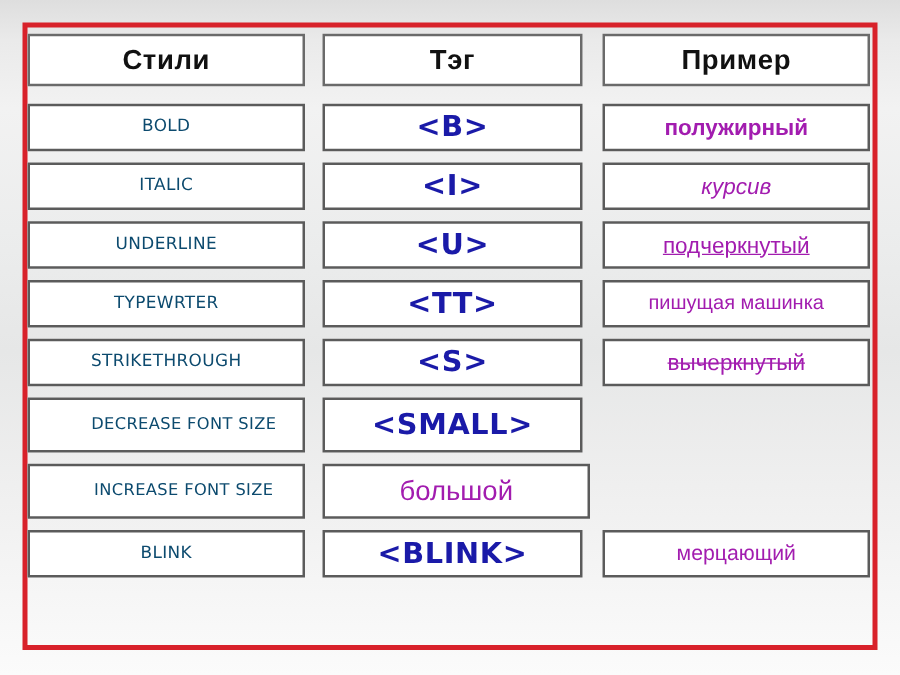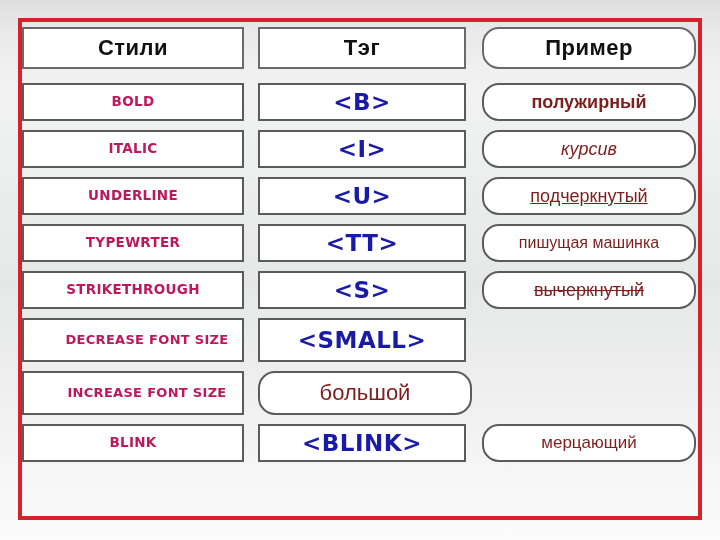--- a/index.html
+++ b/index.html
@@ -60,60 +60,60 @@
     align-items: center;
     justify-content: center;
     text-align: center;
     overflow: hidden;
     padding: 0 4px;
   }
 
   
   .col-style   { width: 222px; margin-right: 14px; }
   .col-tag     { width: 208px; margin-right: 16px; }
-  .col-example { width: 214px; border-radius: 17px; }
+  .col-example { width: 214px; }
 
   
   .row-header { height: 42px; margin-bottom: 14px; }
   .row-header .cell {
     border-color: #6a6a6a;
   }
   .hdr-text {
     font-size: 22px;
     font-weight: bold;
     color: #111111;
     letter-spacing: 0.5px;
   }
 
   
   .row-body { margin-bottom: 9px; }
   .r-h38 { height: 38px; }
   .r-h44 { height: 44px; }
 
   .style-text {
     font-size: 13.5px;
-    font-weight: bold;
-    color: #be185d;
+    font-weight: normal;
+    color: #0c4a6e;
     letter-spacing: 0.3px;
     line-height: 1.15;
     font-family: "DejaVu Sans", sans-serif;
   }
   .style-text.small-two-line { font-size: 13px; margin-left: 28px; }
 
   .tag-text {
     font-size: 23px;
     font-weight: bold;
     color: #1a1aa8;
     letter-spacing: 0.5px;
     font-family: "DejaVu Sans", sans-serif;
   }
 
   .ex-text {
     font-size: 18px;
-    color: #7f1d1d;
+    color: #a21caf;
     font-family: "Liberation Sans", sans-serif;
   }
   .ex-bold       { font-weight: bold; font-size: 18px; }
   .ex-italic     { font-style: italic; font-size: 18px; }
   .ex-underline  { text-decoration: underline; font-size: 18px; }
   .ex-tt         { font-size: 16px; }
   .ex-strike     { text-decoration: line-through; font-size: 18px; }
   .ex-small      { font-size: 12px; }
   .ex-big        { font-size: 22px; }
   .ex-blink      { font-size: 17px; }

